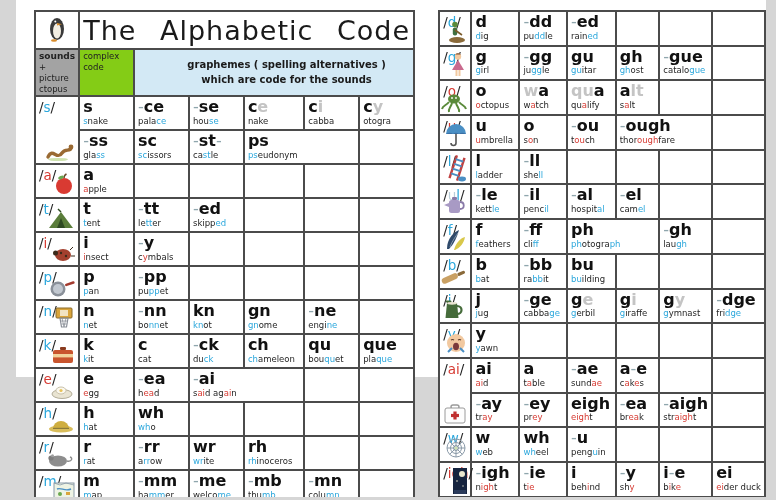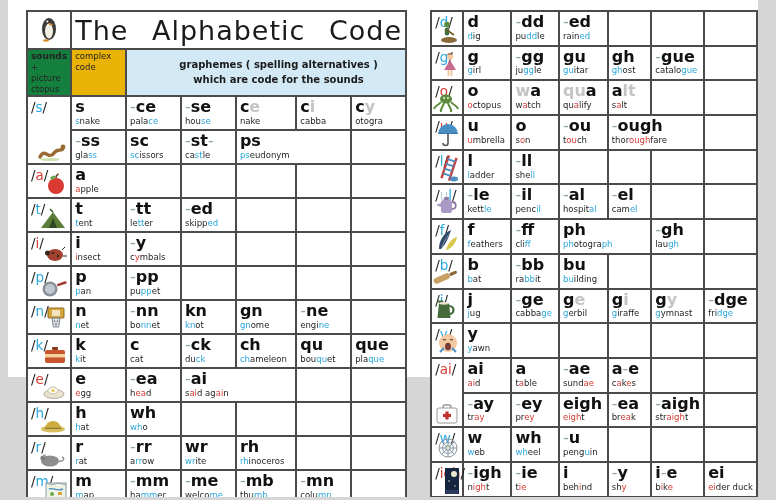--- a/index.html
+++ b/index.html
@@ -1,32 +1,32 @@
 <!DOCTYPE html>
 <html><head>
 <meta charset="utf-8">
 <style>
   html,body{margin:0;padding:0;}
   body{width:776px;height:500px;background:#d6d6d6;font-family:"DejaVu Sans",sans-serif;position:relative;overflow:hidden;}
-  .page{position:absolute;left:8px;top:0;width:750px;height:377px;background:#ffffff;}
+  .page{position:absolute;left:16px;top:0;width:750px;height:377px;background:#ffffff;}
   .wrap{display:flex;gap:23px;padding:10px 0 0 18px;align-items:flex-start;}
   table{border-collapse:collapse;table-layout:fixed;background:#fff;}
   td{border:2px solid #4b4b4b;vertical-align:top;padding:1px 3px;overflow:visible;}
   col.cs{width:52px;} col.cg{width:50px;}
   tr.body-row{height:34px;}
   #right-table tr.body-row{height:34.7px;}
   
   .title-cell{text-align:center;vertical-align:middle;}
   .title-text{font-size:27px;color:#1a1a1a;letter-spacing:1px;word-spacing:14px;white-space:nowrap;}
   .logo-cell{vertical-align:middle;text-align:center;}
   tr.h-title{height:38px;}
   tr.h-hdr{height:40px;}
-  .y-cell{background:#15803d;font-size:8.5px;line-height:1.25;color:#222;}
+  .y-cell{background:#a3a3a3;font-size:8.5px;line-height:1.25;color:#222;}
   .y-cell b{font-size:9px;}
-  .b-cell{background:#eab308;font-size:8.5px;color:#222;line-height:1.3;}
+  .b-cell{background:#84cc16;font-size:8.5px;color:#222;line-height:1.3;}
   .gr-cell{background:#d3e9f5;text-align:center;vertical-align:middle;font-size:10px;font-weight:bold;color:#1a1a1a;line-height:1.45;padding-left:28px;}
   
   .scell{position:relative;}
   .snd{position:absolute;top:2px;left:3px;font-size:13.5px;color:#222;white-space:nowrap;}
   .snd .sb{font-weight:400;}
   .icn{position:absolute;bottom:1px;right:2px;line-height:0;}
   
   .g{font-size:16px;font-weight:bold;color:#111;line-height:1.05;white-space:nowrap;margin-top:1px;}
   .g .dash{color:#8fa6ad;font-weight:400;}
   .g .out{color:#c4c4c4;font-weight:bold;}

